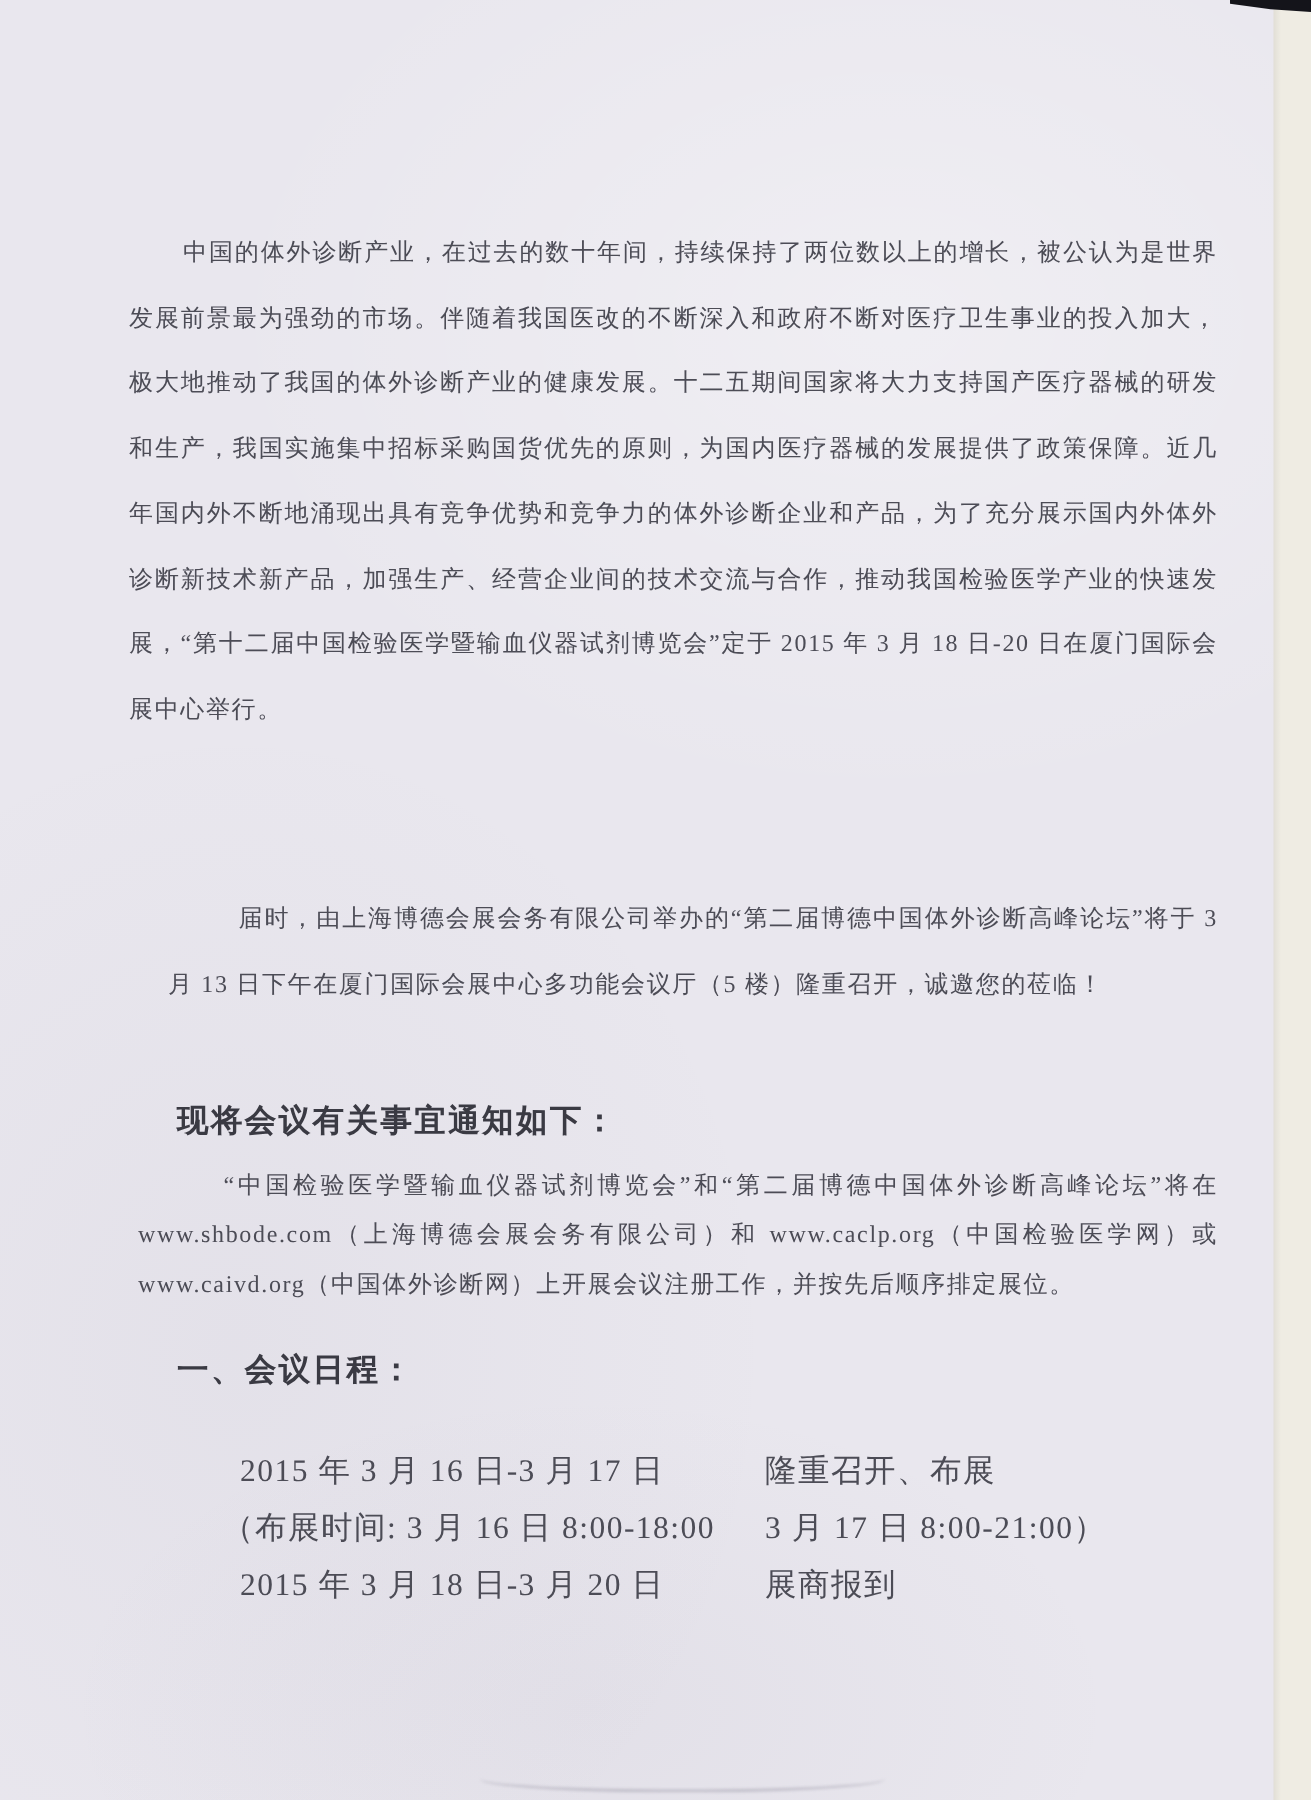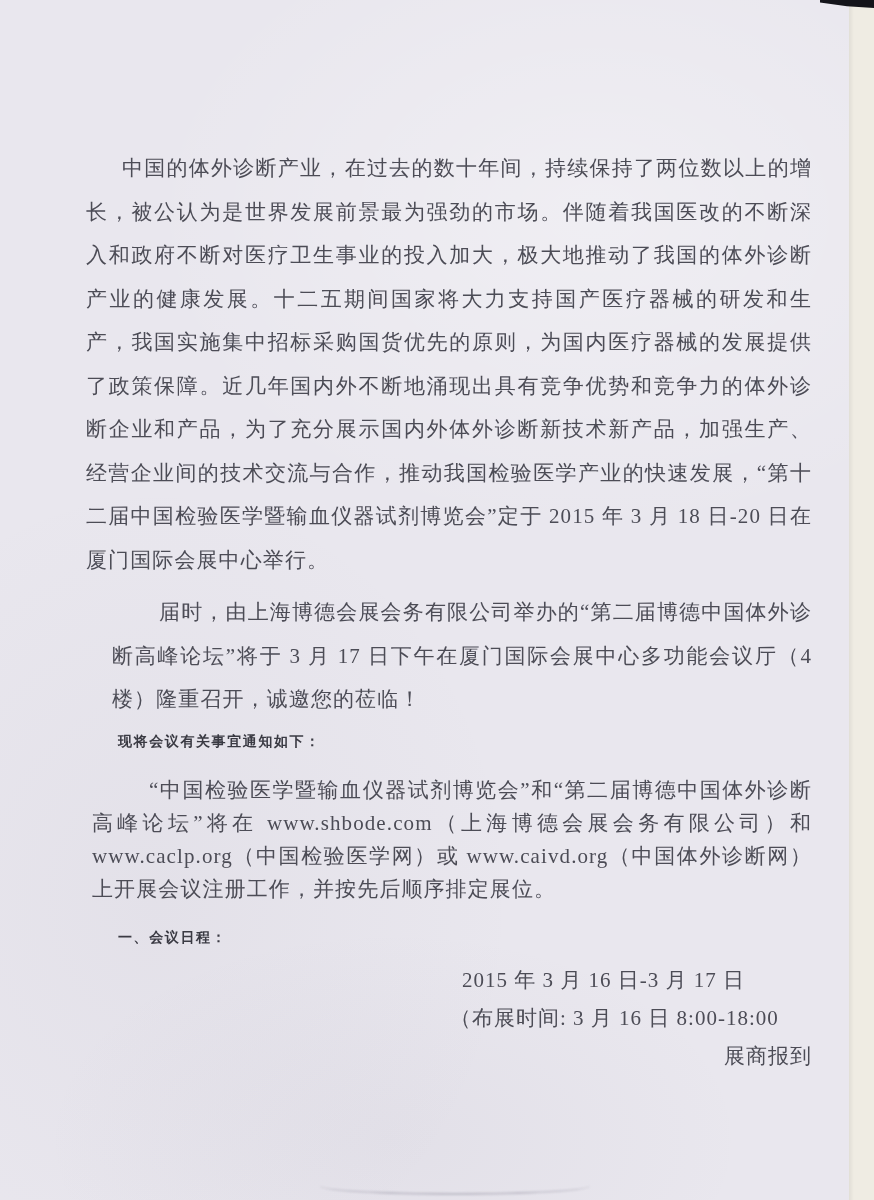--- a/index.html
+++ b/index.html
@@ -42,87 +42,89 @@
     width: 270px; height: 9px;
     border-bottom: 2px solid rgba(110,105,125,0.30);
     border-radius: 0 0 50% 50% / 0 0 100% 100%;
     filter: blur(1.2px);
   }
 
   
   .para {
     position: absolute;
     color: var(--ink);
-    font-size: 21px;
+    font-size: 16px;
     letter-spacing: 1.1px;
     text-align: justify;
     text-justify: inter-character;
   }
   .p-intro {
     top: 147px; left: 86px; width: 726px;
     line-height: 43.5px;
     text-indent: 36px;
   }
   .p-forum {
     top: 591px; left: 112px; width: 700px;
     line-height: 43.5px;
     text-indent: 47px;
   }
   .heading {
     position: absolute;
     color: var(--heading-ink);
-    font-size: 14px;
+    font-size: 21px;
     font-weight: 700;
     letter-spacing: 1.6px;
   }
   .h-notice { top: 733px; left: 118px; }
   .p-registration {
     top: 774px; left: 92px; width: 720px;
     line-height: 33px;
     text-indent: 57px;
   }
-  .h-agenda { top: 929px; left: 118px; }
+  .h-agenda { top: 899px; left: 118px; }
 
   .schedule {
     position: absolute;
     top: 966px; left: 160px; width: 652px;
     color: var(--ink);
     font-size: 21px;
     letter-spacing: 1px;
   }
-  .schedule-row { display: flex; height: 38px; align-items: flex-end; flex-direction: column; }
+  .schedule-row { display: flex; height: 38px; align-items: flex-start; }
   .schedule-left { width: 350px; flex: 0 0 350px; }
   .schedule-row.hang .schedule-left { text-indent: -12px; }
   .schedule-right { flex: 1; }
 </style>
 </head>
 <body>
 
 <div class="page">
 
   <div class="scan-strip"></div>
   <div class="scan-mark"></div>
   <div class="bottom-crease"></div>
 
   <p class="para p-intro">中国的体外诊断产业，在过去的数十年间，持续保持了两位数以上的增长，被公认为是世界发展前景最为强劲的市场。伴随着我国医改的不断深入和政府不断对医疗卫生事业的投入加大，极大地推动了我国的体外诊断产业的健康发展。十二五期间国家将大力支持国产医疗器械的研发和生产，我国实施集中招标采购国货优先的原则，为国内医疗器械的发展提供了政策保障。近几年国内外不断地涌现出具有竞争优势和竞争力的体外诊断企业和产品，为了充分展示国内外体外诊断新技术新产品，加强生产、经营企业间的技术交流与合作，推动我国检验医学产业的快速发展，“第十二届中国检验医学暨输血仪器试剂博览会”定于 2015 年 3 月 18 日-20 日在厦门国际会展中心举行。</p>
 
-  <p class="para p-forum">届时，由上海博德会展会务有限公司举办的“第二届博德中国体外诊断高峰论坛”将于 3 月 17 日下午在厦门国际会展中心多功能会议厅（4 楼）隆重召开，诚邀您的莅临！</p>
+  <p class="para p-forum">届时，由上海博德会展会务有限公司举办的“第二届博德中国体外诊断高峰论坛”将于 3 月 13 日下午在厦门国际会展中心多功能会议厅（5 楼）隆重召开，诚邀您的莅临！</p>
 
   <div class="heading h-notice">现将会议有关事宜通知如下：</div>
 
   <p class="para p-registration">“中国检验医学暨输血仪器试剂博览会”和“第二届博德中国体外诊断高峰论坛”将在 www.shbode.com（上海博德会展会务有限公司）和 www.caclp.org（中国检验医学网）或 www.caivd.org（中国体外诊断网）上开展会议注册工作，并按先后顺序排定展位。</p>
 
   <div class="heading h-agenda">一、会议日程：</div>
 
   <div class="schedule">
     <div class="schedule-row">
       <span class="schedule-left">2015 年 3 月 16 日-3 月 17 日</span>
       <span class="schedule-right">隆重召开、布展</span>
     </div>
     <div class="schedule-row hang">
       <span class="schedule-left">（布展时间: 3 月 16 日 8:00-18:00</span>
+      <span class="schedule-right">3 月 17 日  8:00-21:00）</span>
     </div>
     <div class="schedule-row">
+      <span class="schedule-left">2015 年 3 月 18 日-3 月 20 日</span>
       <span class="schedule-right">展商报到</span>
     </div>
   </div>
 
 </div>
 
 </body></html>

